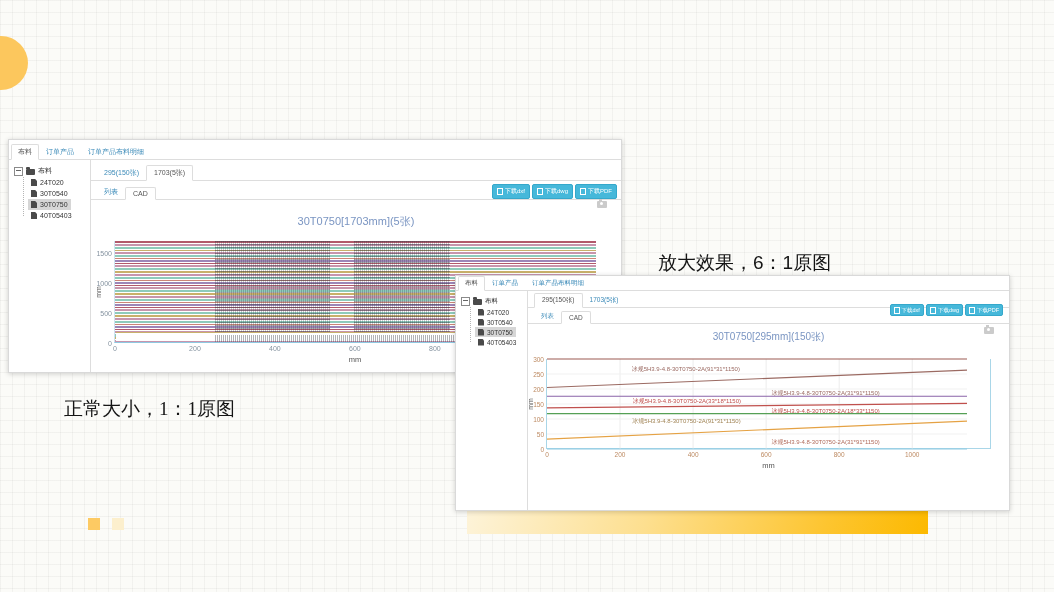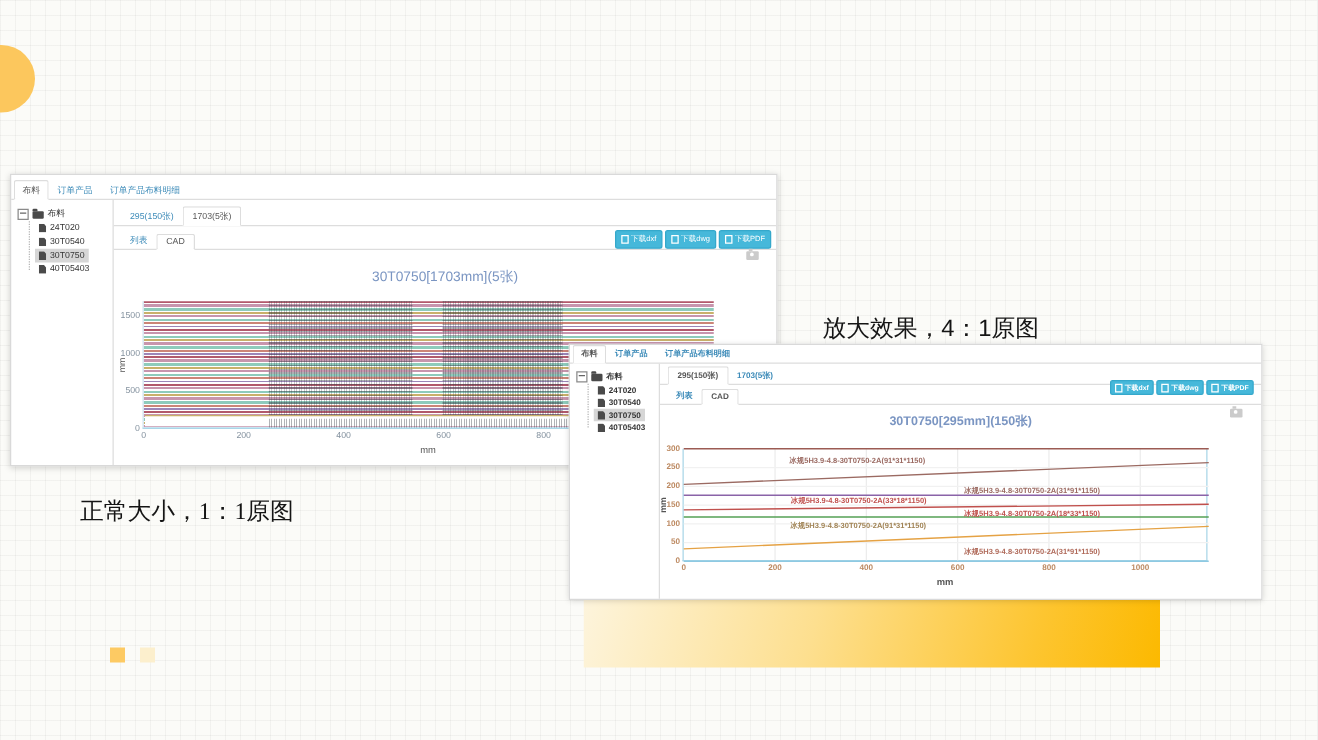--- a/index.html
+++ b/index.html
@@ -15,21 +15,21 @@
   .gradient-bar{position:absolute;left:467px;top:480px;width:461px;height:54px;
     background:linear-gradient(105deg,#fdf4dc 0%,#fddf8f 40%,#fdc530 78%,#fcb900 100%);}
   .sq{position:absolute;width:12px;height:12px;top:518px;}
   .sq1{left:88px;background:#fdca63;}
   .sq2{left:112px;background:#fcefcd;}
 
   
   .panel{position:absolute;background:#fff;border:1px solid #d9d9d9;box-shadow:0 1px 5px rgba(0,0,0,.18);
     display:flex;flex-direction:column;box-sizing:border-box;color:#333;}
   .p1{left:8px;top:139px;width:614px;height:234px;font-size:7px;z-index:1;}
-  .p2{left:455px;top:275px;width:555px;height:205px;font-size:6.5px;z-index:2;font-weight:bold;}
+  .p2{left:455px;top:275px;width:555px;height:236px;font-size:6.5px;z-index:2;}
 
   .navtabs{display:flex;align-items:flex-end;border-bottom:1px solid #ddd;padding:4px 2px 0 2px;height:20px;box-sizing:border-box;flex:none;}
   .p2 .navtabs{height:15px;padding-top:2px;}
   .navtab{padding:2px 6px;border:1px solid #ddd;border-bottom:1px solid #fff;background:#fff;border-radius:2px 2px 0 0;color:#555;margin-bottom:-1px;white-space:nowrap;}
   .navlink{padding:2px 7px;color:#3b8ab8;white-space:nowrap;}
 
   .pbody{display:flex;flex:1;min-height:0;}
   .tree{width:82px;border-right:1px solid #ddd;padding:5px 0 0 5px;box-sizing:border-box;flex:none;}
   .p2 .tree{width:72px;padding-top:4px;}
   .trow{display:flex;align-items:center;gap:3px;height:12px;}
@@ -63,21 +63,21 @@
   .camera::before{content:"";position:absolute;top:-2px;left:2px;width:3px;height:2px;background:#cbcbcb;}
   .camera::after{content:"";position:absolute;top:1px;left:3px;width:3px;height:3px;border-radius:50%;background:#fff;}
   .p1 .camera{top:41px;right:14px;}
   .p2 .camera{top:36px;right:15px;}
 
   .chartzone{flex:1;position:relative;}
   .charttitle{text-align:center;color:#7a95c2;}
   .p1 .charttitle{font-size:11px;margin-top:14px;}
   .p2 .charttitle{font-size:10px;margin-top:6px;}
 
-  .plotwrap{position:relative;}
+  .plotwrap{position:relative;padding-left:25px;}
   .p1 .plotwrap{margin:12px 0 0 23px;width:457px;height:102px;}
   .p2 .plotwrap{margin:15px 0 0 18px;width:420px;height:90px;}
   .plot{position:absolute;inset:0;}
 
   
   .plot-stripes{border-left:1px solid #cfe3ef;border-bottom:1px solid #8ec9e2;
     background:repeating-linear-gradient(180deg,
       #b2596b 0 1.5px,#fff 1.5px 2.5px,
       #c795ad 2.5px 4.5px,#fff 4.5px 5.5px,
       #8ecbbb 5.5px 7.5px,#fff 7.5px 8.5px,
@@ -308,18 +308,18 @@
                 </div>
             </div>
             <span class="xlab">mm</span>
           </div>
         </div>
       </div>
     </div>
   </section>
 
   <div class="caption caption-left">正常大小，1：1原图</div>
-  <div class="caption caption-right">放大效果，4：1原图</div>
+  <div class="caption caption-right">放大效果，6：1原图</div>
 
   <div class="gradient-bar"></div>
   <div class="sq sq1"></div>
   <div class="sq sq2"></div>
 </div>
 
 </body></html>

